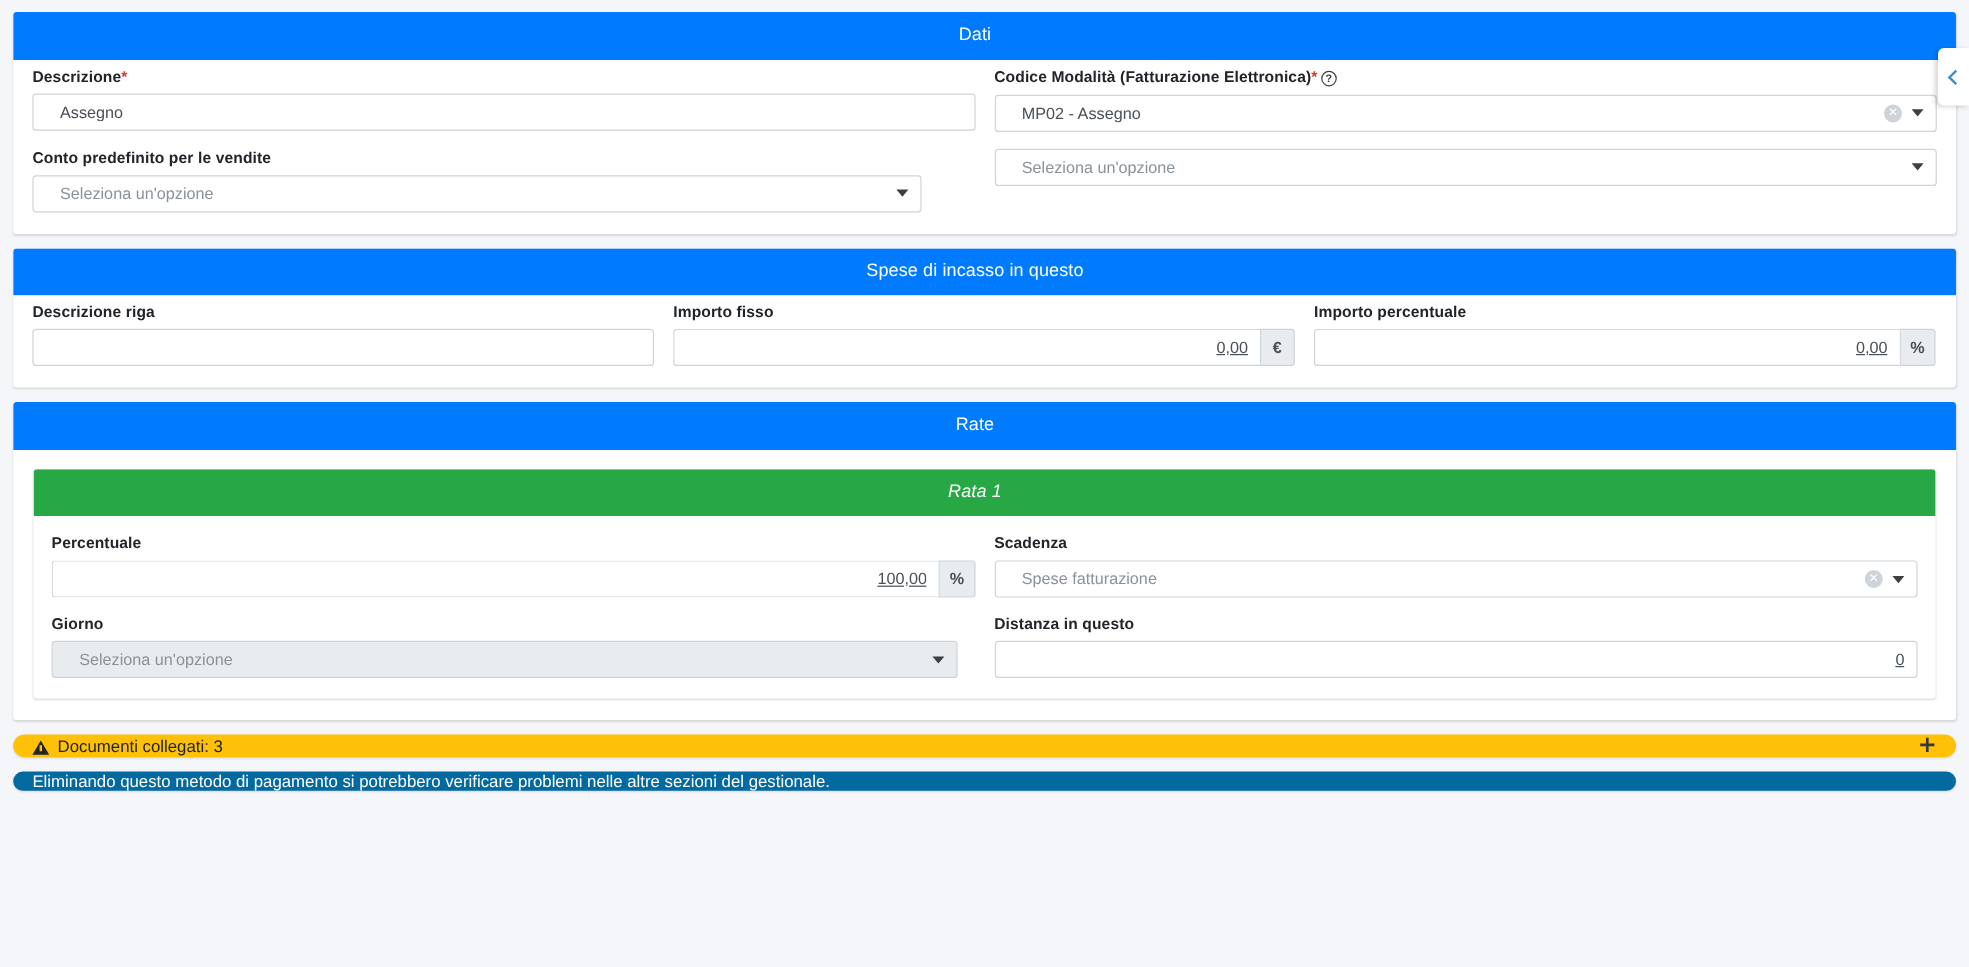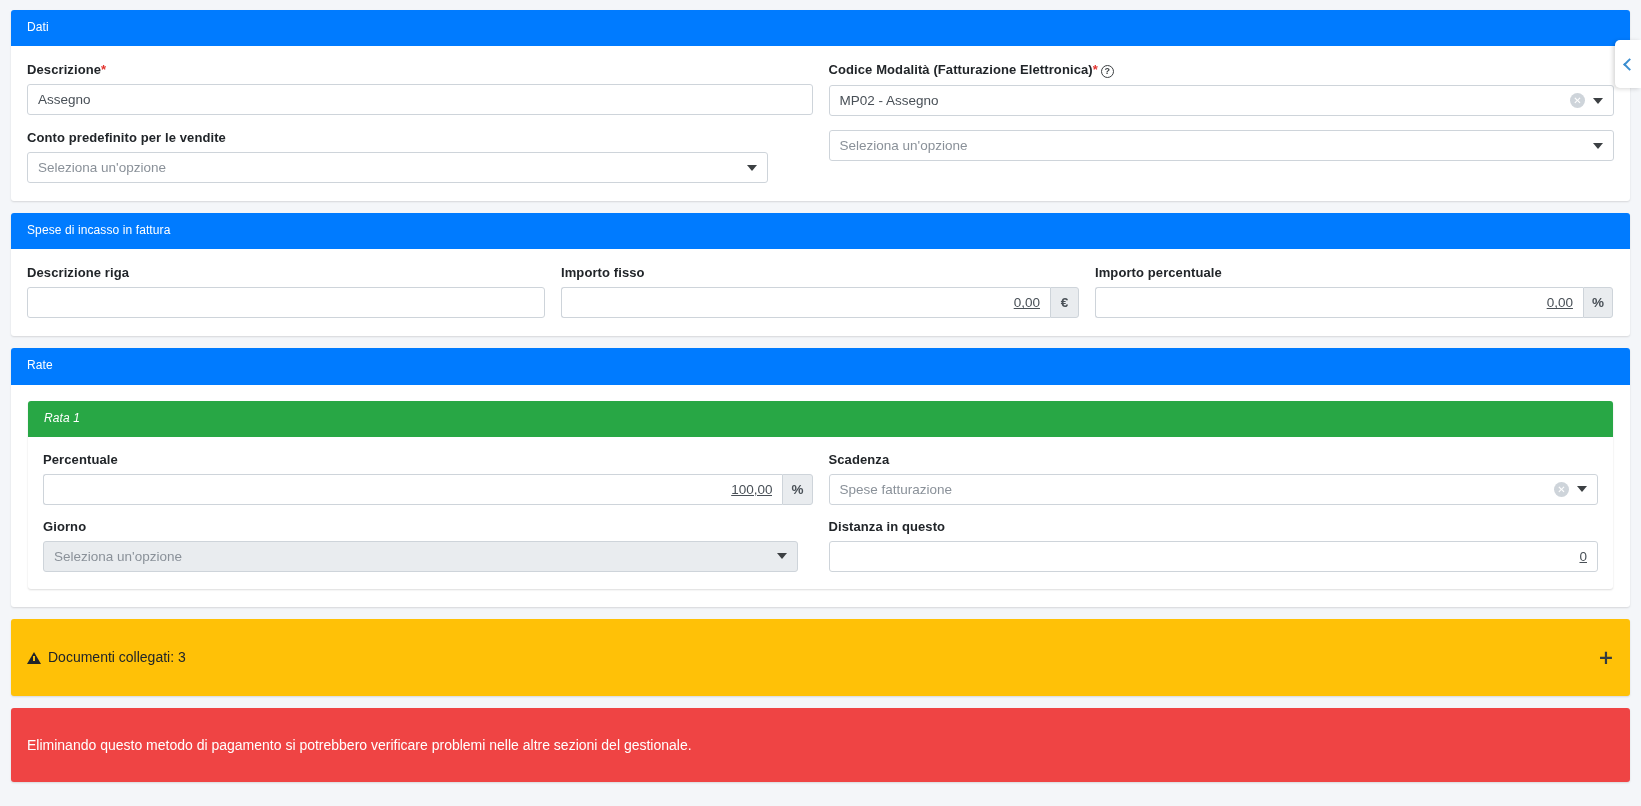--- a/index.html
+++ b/index.html
@@ -21,27 +21,28 @@
   .card {
     background: #ffffff;
     border-radius: 3px;
     box-shadow: 0 1px 2px rgba(0,0,0,.13);
     margin-bottom: 12px;
     overflow: hidden;
   }
   .card-header {
     background: #007bff;
     color: #ffffff;
-    font-size: 12px;
+    font-size: 15px;
     padding: 11px 32px 12px 16px;
     line-height: 1.1;
     letter-spacing: .1px;
+    text-align: center;
   }
   .card-header.green { background: #28a745; font-style: italic; }
-  .card-body { padding: 16px 16px 18px 16px; }
+  .card-body { padding: 6px 16px 18px 16px; }
 
   
   .row { display: flex; gap: 16px; }
   .row + .row { margin-top: 14px; }
   .col-half { flex: 0 0 calc(50% - 8px); max-width: calc(50% - 8px); }
   .col-third { flex: 0 0 calc(33.333% - 11px); max-width: calc(33.333% - 11px); }
 
   label.fld-label {
     display: block;
     font-size: 13px;
@@ -73,21 +74,21 @@
     border-radius: 3px;
     background: #fff;
     display: flex;
     align-items: center;
     padding: 0 10px;
     font-size: 13.5px;
     color: #495057;
   }
   .ctrl.muted { color: #8a9199; }
   .ctrl.disabled { background: #e9ecef; color: #8a9199; }
-  .ctrl .val { flex: 1 1 auto; white-space: nowrap; overflow: hidden; text-overflow: ellipsis; }
+  .ctrl .val { flex: 1 1 auto; white-space: nowrap; overflow: hidden; text-overflow: ellipsis; margin-left: 12px; }
   .ctrl .val.right { text-align: right; text-decoration: underline; }
 
   .caret {
     width: 0; height: 0;
     margin-left: 8px;
     border-left: 5px solid transparent;
     border-right: 5px solid transparent;
     border-top: 6px solid #3c4043;
     flex: 0 0 auto;
   }
@@ -132,30 +133,30 @@
   .subcard {
     background: #fff;
     border-radius: 3px;
     box-shadow: 0 1px 2px rgba(0,0,0,.14);
     overflow: hidden;
     margin: 0 1px;
   }
 
   
   .alert {
-    border-radius: 3px;
+    border-radius: 14px;
     box-shadow: 0 1px 2px rgba(0,0,0,.12);
     margin-bottom: 12px;
     display: flex;
     align-items: center;
-    padding: 29px 16px;
+    padding: 0 16px;
     font-size: 14px;
   }
   .alert-warning { background: #ffc107; color: #212529; }
-  .alert-danger  { background: #ef4444; color: #ffffff; }
+  .alert-danger  { background: #0369a1; color: #ffffff; }
   .alert .a-text { flex: 1 1 auto; }
   .warn-tri {
     display: inline-block;
     width: 0; height: 0;
     border-left: 7px solid transparent;
     border-right: 7px solid transparent;
     border-bottom: 12px solid #212529;
     position: relative;
     margin-right: 7px;
     top: 1px;
@@ -240,21 +241,21 @@
             <span class="val">Seleziona un'opzione</span>
             <span class="caret"></span>
           </div>
         </div>
       </div>
 
     </div>
   </div>
 
   <div class="card">
-    <div class="card-header">Spese di incasso in fattura</div>
+    <div class="card-header">Spese di incasso in questo</div>
     <div class="card-body">
       <div class="row">
         <div class="col-third">
           <label class="fld-label">Descrizione riga</label>
           <div class="ctrl">
             <span class="val"></span>
           </div>
         </div>
         <div class="col-third">
           <label class="fld-label">Importo fisso</label>

